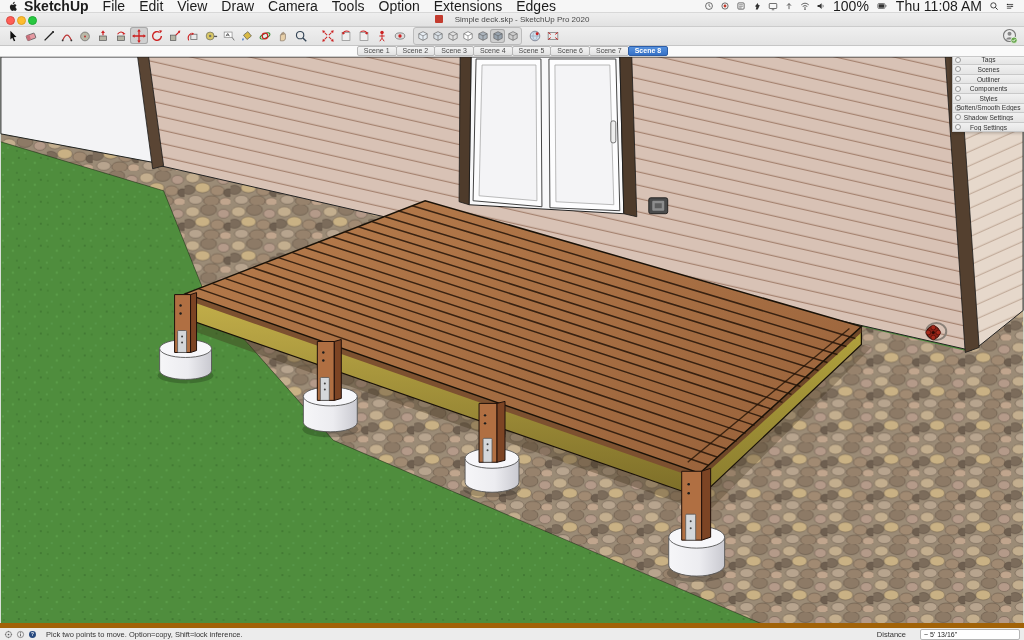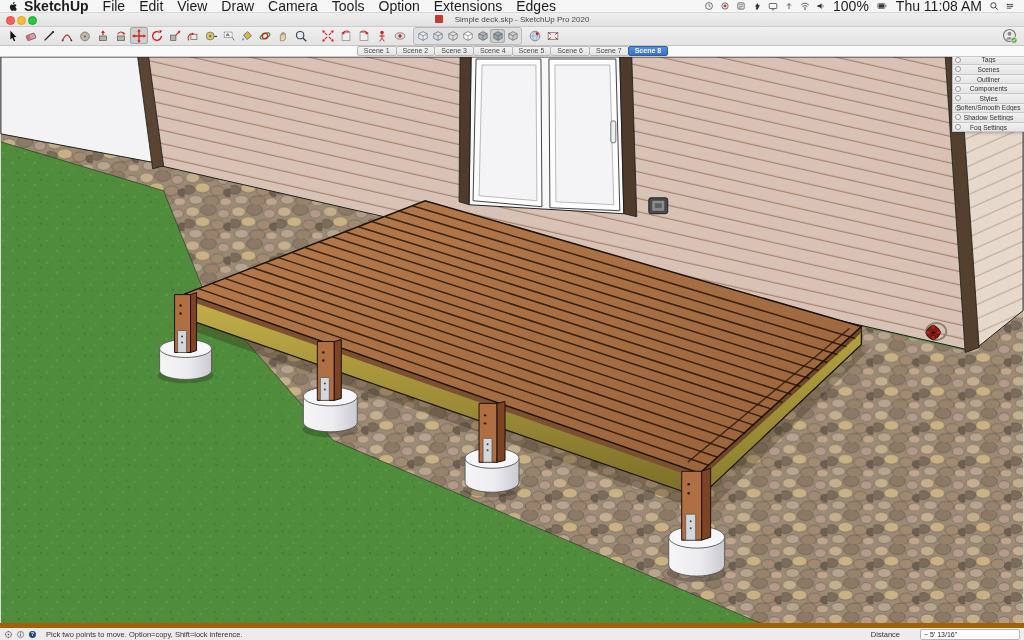--- a/index.html
+++ b/index.html
@@ -52,21 +52,21 @@
   .trayrow{height:8.6px;background:linear-gradient(#f1f1f1,#e4e4e4);border-bottom:1px solid #c9c9c9;
            display:flex;align-items:center;font-size:6.6px;color:#333;position:relative}
   .trayrow .dot{width:4px;height:4px;border-radius:50%;border:1px solid #9a9a9a;background:#f7f7f7;
                 margin-left:2px;flex:none}
   .trayrow .lbl{position:absolute;left:0;right:0;text-align:center;white-space:nowrap;overflow:hidden}
   
   #statusbar{bottom:0;left:0;right:0;height:12px;background:#ececec;border-top:5px solid #a16207;
              display:flex;align-items:center;font-size:7.5px;color:#333;z-index:40;padding:0 4px}
   #statusbar .sb-ic{width:9px;height:9px;margin-right:3px}
   #sb-hint{margin-left:6px;white-space:nowrap}
-  #sb-right{margin-left:auto;display:flex;align-items:center;gap:20px}
+  #sb-right{margin-left:auto;display:flex;align-items:center;gap:14px}
   #measure-box{width:92px;height:9px;font-size:7px;font-family:"Liberation Sans",sans-serif;
                border:1px solid #b5b5b5;border-radius:2px;background:#fff;color:#222;padding:0 3px}
 </style>
 </head>
 <body>
 
 <div id="menubar" class="abs">
   <svg id="apple-glyph" viewBox="0 0 12 14">
     <path fill="#1c1c1c" d="M7.1 2.2c.5-.6 1.4-1.1 2.1-1.1.1.8-.2 1.6-.7 2.2-.5.6-1.3 1.1-2.1 1-.1-.8.3-1.6.7-2.1zM9.2 4.7c.9 0 1.9.5 2.5 1.4-2.2 1.2-1.8 4.3.4 5.2-.4 1-1.4 2.6-2.5 2.6-.8 0-1-.5-2-.5s-1.3.5-2 .5c-1.2 0-2.7-2.3-3.1-4C1.9 7.6 3 5 4.8 4.9c.8 0 1.6.6 2.1.6.5 0 1.5-.8 2.3-.8z"></path>
   </svg>

